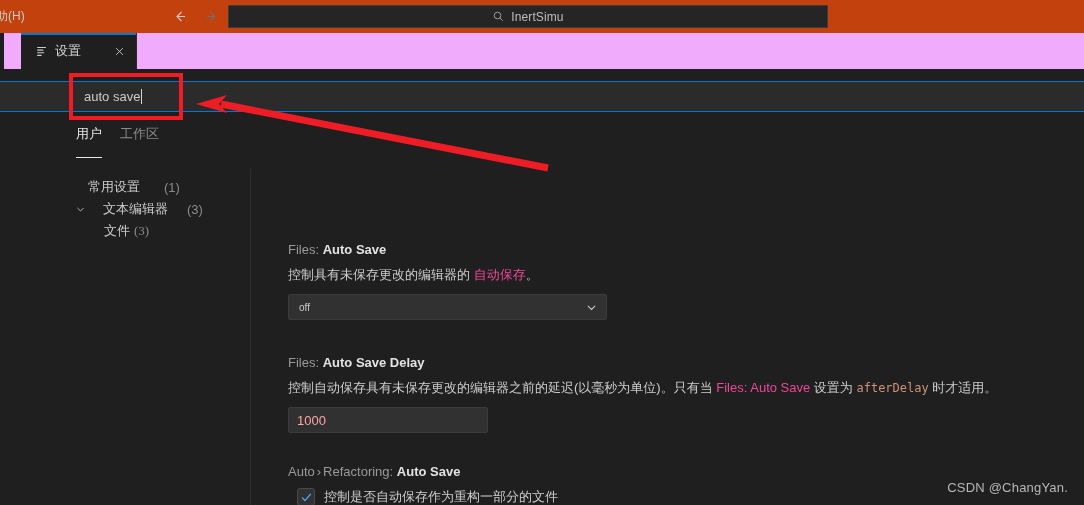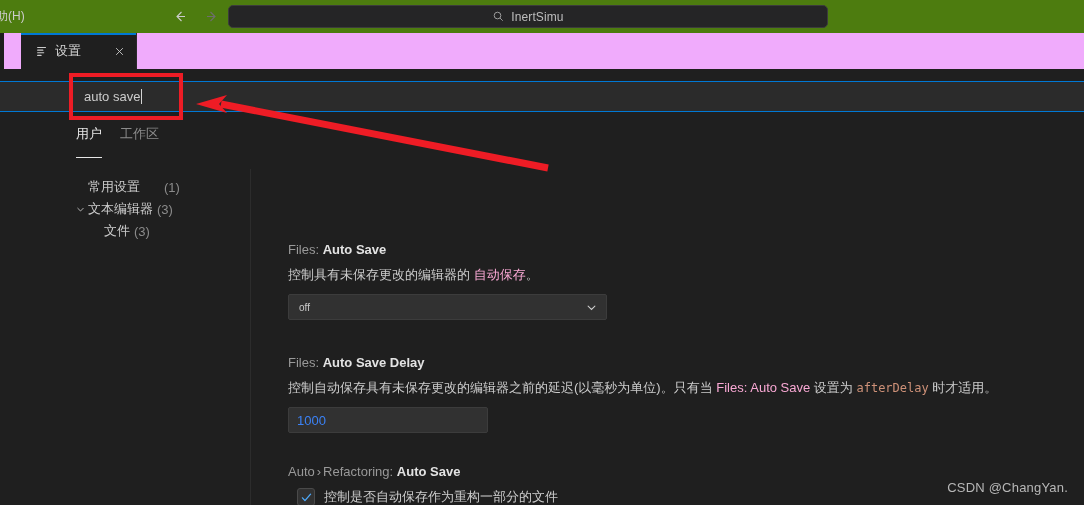--- a/index.html
+++ b/index.html
@@ -18,21 +18,21 @@
     width: 1084px;
     height: 505px;
     background: #1e1e1e;
   }
 
   
   .titlebar {
     position: absolute;
     left: 0; top: 0;
     width: 1084px; height: 33px;
-    background: #4d7c0f;
+    background: #c2410c;
     display: flex;
     align-items: center;
   }
   .menu-fragment {
     color: #cccccc;
     font-size: 12px;
     padding-left: 0px;
     margin-left: -4px;
     white-space: nowrap;
   }
@@ -51,21 +51,21 @@
   }
   .nav-arrow.dim { color: #6e6e6e; }
   .nav-arrow svg { display: block; }
 
   .cmd-center {
     position: absolute;
     left: 228px; top: 5px;
     width: 600px; height: 23px;
     background: #252526;
     border: 1px solid #3c3c3c;
-    border-radius: 5px;
+    border-radius: 0;
     display: flex;
     align-items: center;
     justify-content: center;
     gap: 6px;
   }
   .cmd-center .search-glyph {
     color: #9d9d9d;
     display: flex; align-items: center;
   }
   .cmd-center .cmd-text {
@@ -197,22 +197,22 @@
   .toc-chevron {
     width: 16px;
     display: flex;
     align-items: center;
     justify-content: center;
     color: #cccccc;
     flex: none;
   }
   .toc-count { color: #8b8b8b; margin-left: 4px; }
   .toc-lvl1 { padding-left: 88px; gap: 20px; }
-  .toc-lvl1-exp { padding-left: 72px; }
-  .toc-lvl2 { padding-left: 104px; }
+  .toc-lvl1-exp { padding-left: 72px; gap: 15px; }
+  .toc-lvl2 { padding-left: 104px; font-family: Liberation Serif, serif; }
 
   
   .settings-list {
     position: absolute;
     left: 252px; top: 100px;
     width: 832px; height: 336px;
     padding: 0;
   }
   .setting-item { position: absolute; left: 36px; }
 
@@ -229,21 +229,21 @@
   }
   .setting-title .crumb-sep { color: #999999; padding: 0 2px; }
 
   .setting-desc {
     font-size: 13px;
     color: #cccccc;
     white-space: nowrap;
     margin-bottom: 10px;
     line-height: 18px;
   }
-  .link { color: #f9a8d4; }
+  .link { color: #ec4899; }
   .code {
     font-family: "DejaVu Sans Mono", "Liberation Mono", monospace;
     color: #ce9178;
     font-size: 12px;
   }
 
   .select-control {
     width: 319px; height: 26px;
     background: #313131;
     border: 1px solid #3c3c3c;
@@ -258,21 +258,21 @@
   .select-control .chev { color: #cccccc; display: flex; align-items: center; }
 
   .number-control {
     width: 200px; height: 26px;
     background: #313131;
     border: 1px solid #3c3c3c;
     border-radius: 2px;
     display: flex;
     align-items: center;
     padding: 0 8px;
-    color: #3b82f6;
+    color: #fca5a5;
     font-size: 13px;
   }
 
   .checkbox-row {
     display: flex;
     align-items: center;
     gap: 9px;
     margin-left: 9px;
   }
   .checkbox {

